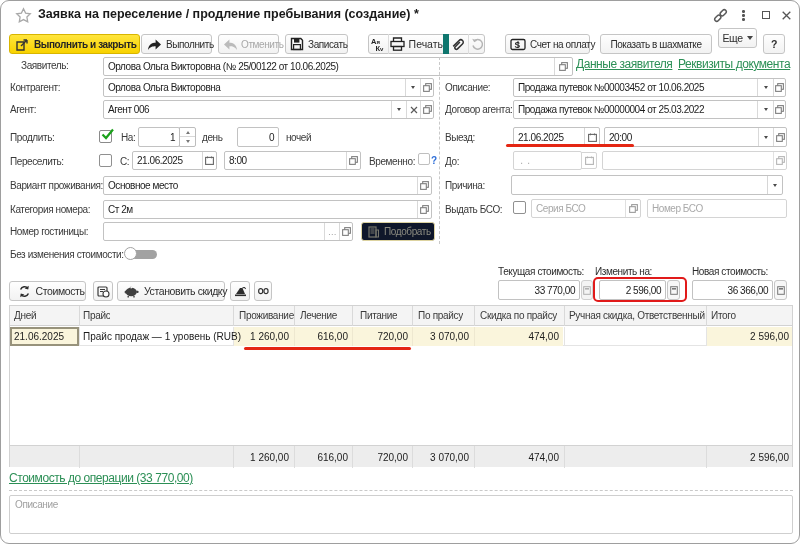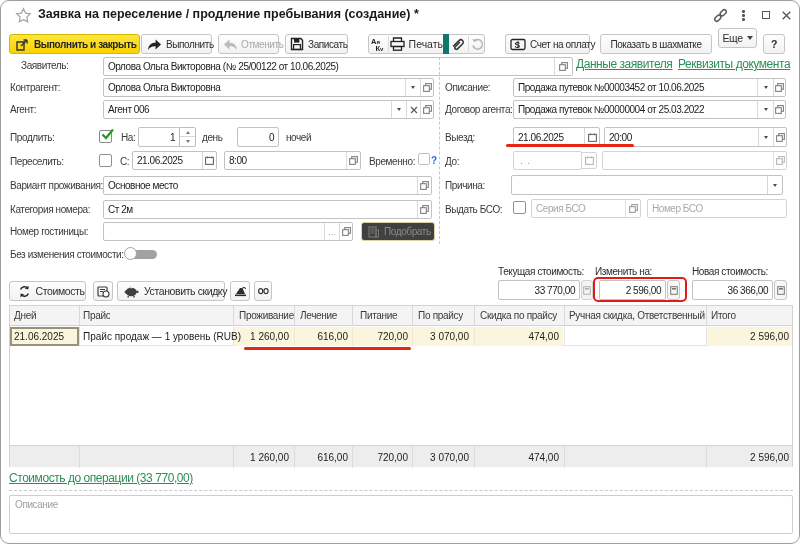--- a/index.html
+++ b/index.html
@@ -191,21 +191,21 @@
 <div class="f" style="left:102px;top:221px;width:250px;height:19px"></div>
     <div style="position:absolute;left:323px;top:222px;width:15px;height:17px;border-left:1px solid #d9d9d9;display:flex;align-items:center;justify-content:center">
       <span style="font:9px 'Liberation Sans';color:#9e9e9e;letter-spacing:-0.5px">…</span>
     </div>
     <div style="position:absolute;left:338px;top:222px;width:13px;height:17px;border-left:1px solid #d9d9d9;display:flex;align-items:center;justify-content:center">
       <svg width="9" height="9" viewBox="0 0 10 10">
         <rect x="3" y="0.7" width="6.3" height="6.3" fill="#fff" stroke="#7d7d7d" stroke-width="1.2"></rect>
         <rect x="0.7" y="3" width="6.3" height="6.3" fill="#fff" stroke="#7d7d7d" stroke-width="1.2"></rect>
       </svg>
     </div>
-<div class="btn" style="left:360px;top:221px;width:74px;height:19px;background:#404040;border-color:#ddd3a0;color:#8b8b80;justify-content:flex-start;padding-left:6px;font-size:10px">
+<div class="btn" style="left:360px;top:221px;width:74px;height:19px;background:#0f172a;border-color:#ddd3a0;color:#8b8b80;justify-content:flex-start;padding-left:6px;font-size:10px">
 <svg width="11" height="12" viewBox="0 0 11 12" style="margin-right:5px">
         <rect x="1" y="1" width="7" height="10" fill="none" stroke="#77776d" stroke-width="1.2"></rect>
         <path d="M2.5 3 H6.5 M2.5 5 H6.5 M2.5 7 H6.5" stroke="#77776d" stroke-width="1"></path>
         <rect x="8" y="4" width="2.5" height="7" fill="none" stroke="#77776d" stroke-width="1"></rect>
       </svg>Подобрать</div>
 
 <div class="lb" style="left:9px;top:248px">Без изменения стоимости:</div>
 <div style="position:absolute;left:123px;top:246px;width:33px;height:14px">
  <div style="position:absolute;left:7px;top:2.5px;width:26px;height:9.5px;background:#a2a2a2;border-radius:5px"></div>
  <div style="position:absolute;left:0;top:0;width:13px;height:13px;background:#fff;border:1.2px solid #a2a2a2;border-radius:50%"></div>

